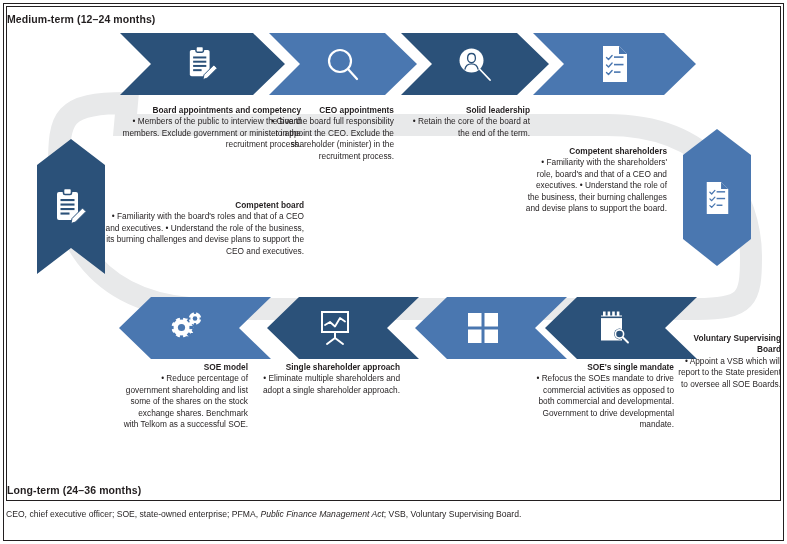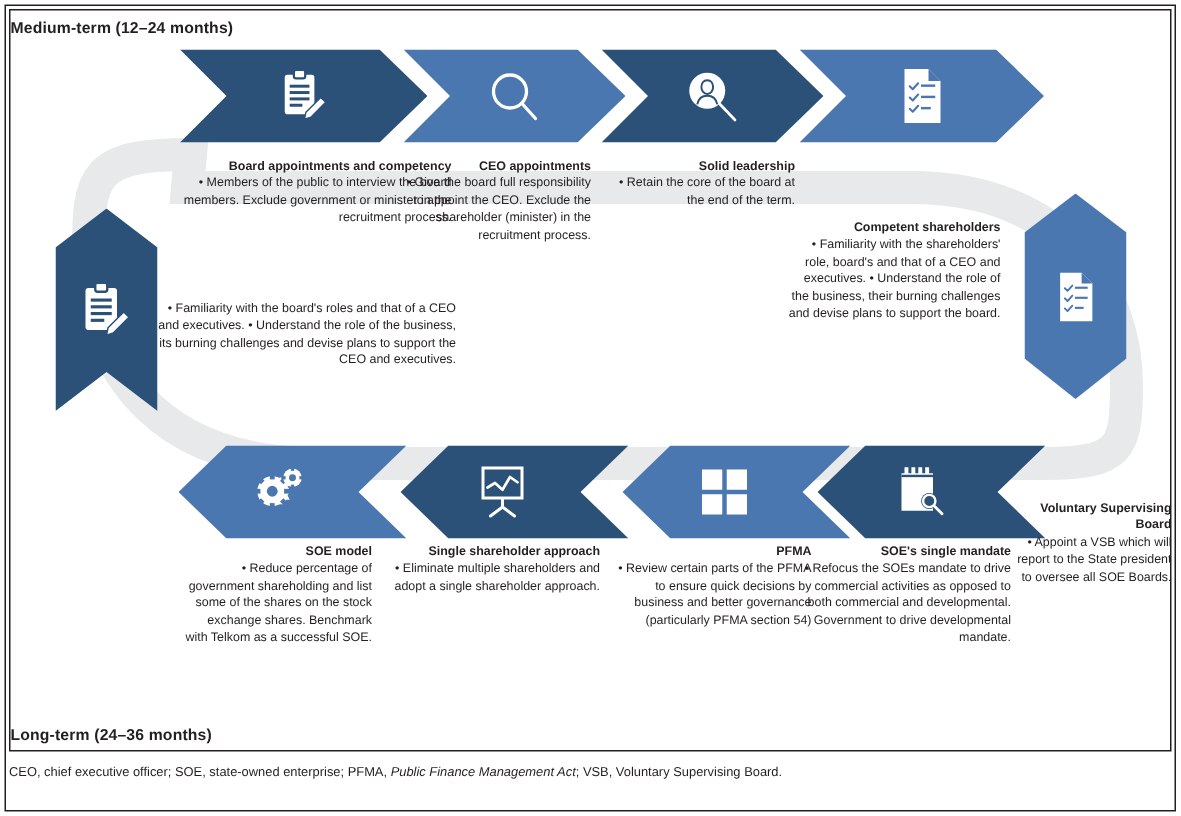--- a/index.html
+++ b/index.html
@@ -307,20 +307,21 @@
         </svg>
       </span>
     </div>
 
     <div class="block" style="left:104px; top:98px; width:190px;">
       <span class="bhead">Board appointments and competency</span>
       <span class="bbody">• Members of the public to interview the board members. Exclude government or minister in the recruitment process.</span>
     </div>
 
     <div class="block" style="left:92px; top:193px; width:205px;">
+      <span class="bhead">Competent board</span>
       <span class="bbody">• Familiarity with the board's roles and that of a CEO and executives. • Understand the role of the business, its burning challenges and devise plans to support the CEO and executives.</span>
     </div>
 
     <div class="block" style="left:262px; top:98px; width:125px;">
       <span class="bhead">CEO appointments</span>
       <span class="bbody">• Give the board full responsibility to appoint the CEO. Exclude the shareholder (minister) in the recruitment process.</span>
     </div>
 
     <div class="block" style="left:398px; top:98px; width:125px;">
       <span class="bhead">Solid leadership</span>
@@ -340,24 +341,20 @@
     <div class="block" style="left:116px; top:355px; width:125px;">
       <span class="bhead">SOE model</span>
       <span class="bbody">• Reduce percentage of government shareholding and list some of the shares on the stock exchange shares. Benchmark with Telkom as a successful SOE.</span>
     </div>
 
     <div class="block" style="left:249px; top:355px; width:144px;">
       <span class="bhead">Single shareholder approach</span>
       <span class="bbody">• Eliminate multiple shareholders and adopt a single shareholder approach.</span>
     </div>
 
-    <div class="block" style="left:399px; top:355px; width:135px;">
-      <span class="bhead">PFMA</span>
-      <span class="bbody">• Review certain parts of the PFMA to ensure quick decisions by business and better governance (particularly PFMA section 54)</span>
-    </div>
 
     <div class="block" style="left:529px; top:355px; width:138px;">
       <span class="bhead">SOE's single mandate</span>
       <span class="bbody">• Refocus the SOEs mandate to drive commercial activities as opposed to both commercial and developmental. Government to drive developmental mandate.</span>
     </div>
 
   </div>
 
   <div id="abbrev">
     <span>CEO, chief executive officer; SOE, state-owned enterprise; PFMA, </span><i>Public Finance Management Act</i><span>; VSB, Voluntary Supervising Board.</span>

